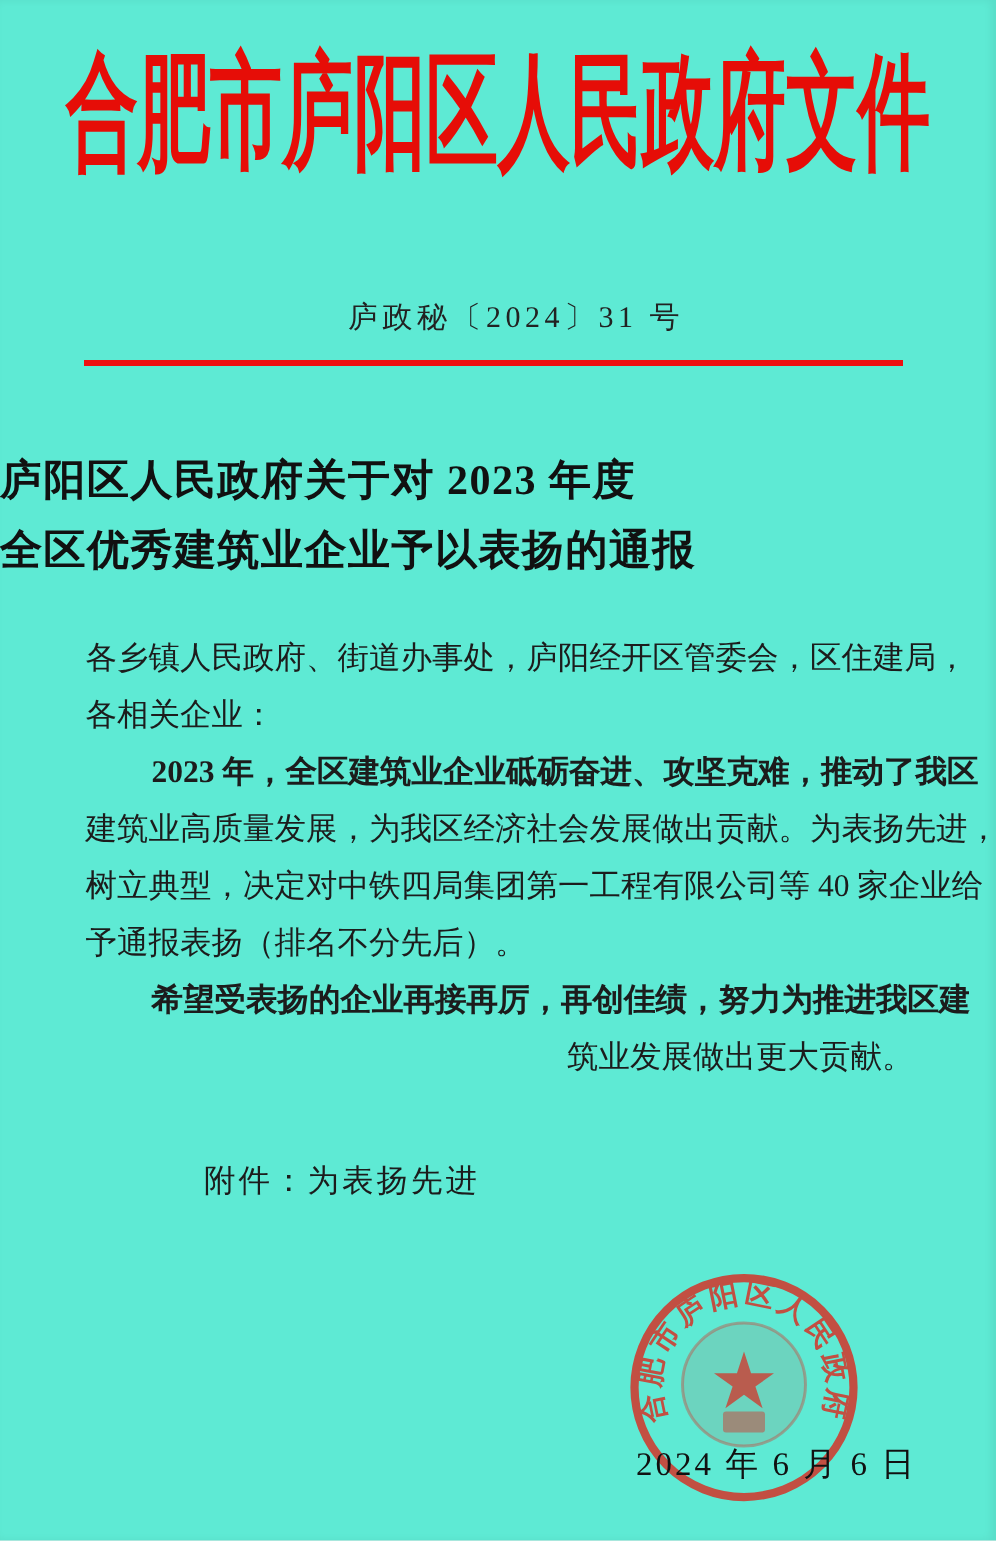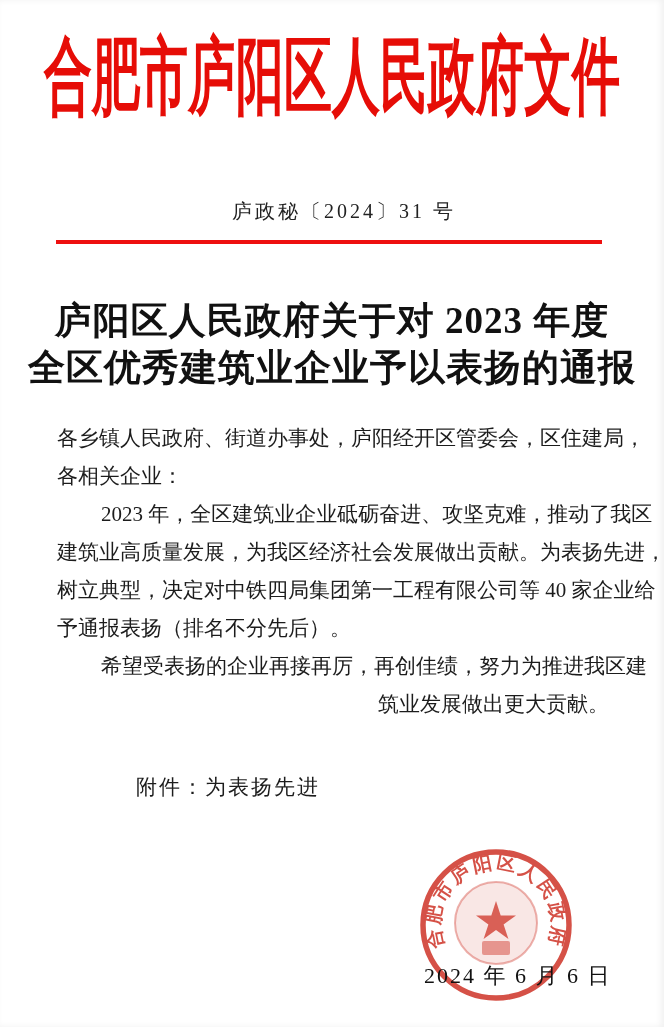--- a/index.html
+++ b/index.html
@@ -2,21 +2,21 @@
 <html><head>
 <meta charset="utf-8">
 <style>
   * { margin: 0; padding: 0; box-sizing: border-box; }
   html, body { background: #e9e9e9; }
   .page {
     position: relative;
     width: 664px;
     height: 1027px;
     margin: 0 auto;
-    background: #ffffff;
+    background: #5eead4;
     overflow: hidden;
     font-family: "Liberation Serif", "DejaVu Serif", serif;
     color: #1c1c1c;
     box-shadow: inset -3px 0 6px rgba(0,0,0,0.06);
   }
   .masthead {
     position: absolute;
     top: 18px;
     left: 0;
     width: 100%;
@@ -48,38 +48,37 @@
     left: 56px;
     width: 546px;
     height: 4px;
     background: #ee1010;
   }
   .title-block {
     position: absolute;
     top: 297px;
     left: 0;
     width: 100%;
-    text-align: center;
-    font-size: 37px;
+    font-size: 28px;
     font-weight: bold;
     line-height: 47px;
     letter-spacing: 1px;
     color: #111;
   }
   .body-block {
     position: absolute;
     top: 419px;
     left: 57px;
     width: 552px;
     font-size: 21px;
     line-height: 38px;
     color: #1c1c1c;
   }
   .body-line { white-space: nowrap; }
-  .indent-2 { padding-left: 44px; }
+  .indent-2 { padding-left: 44px; font-weight: bold; }
   .indent-x { padding-left: 40px; text-align: right; }
   .attachment-line {
     position: absolute;
     top: 773px;
     left: 136px;
     font-size: 21px;
     letter-spacing: 2px;
     color: #1c1c1c;
   }
   .seal {

